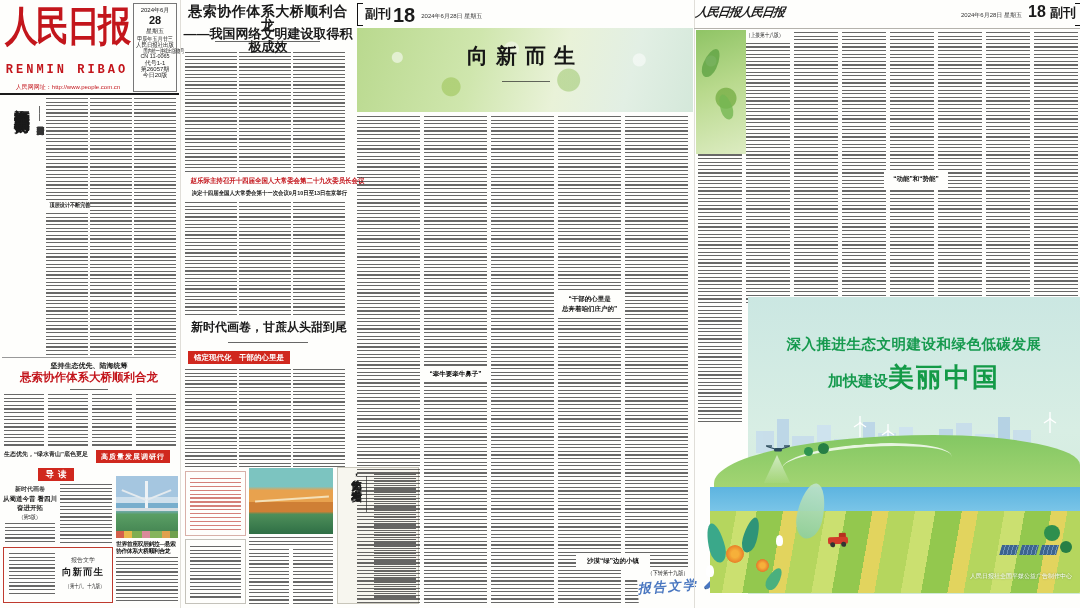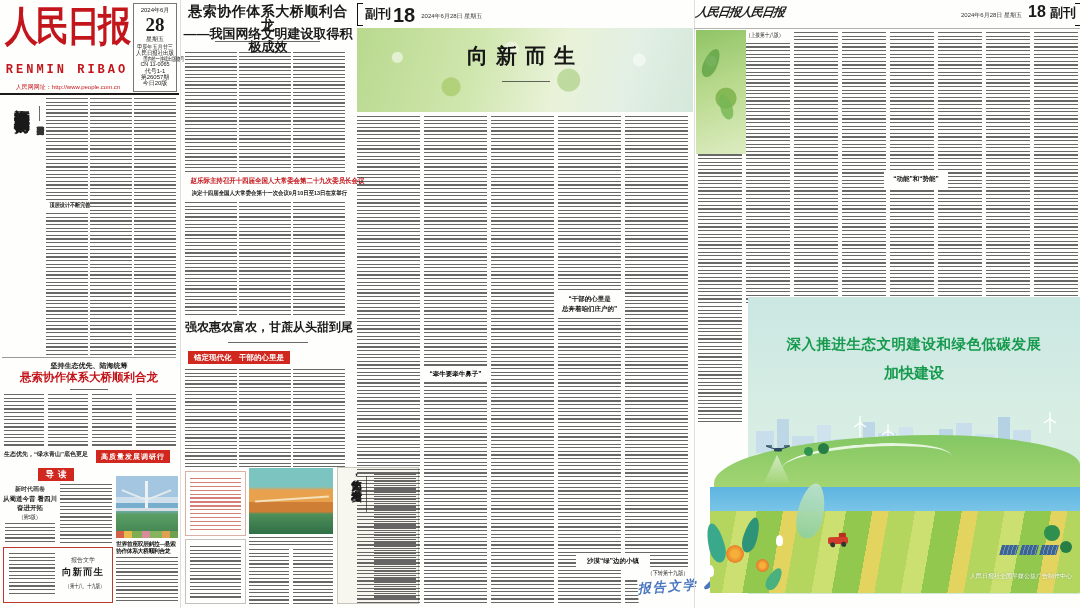--- a/index.html
+++ b/index.html
@@ -42,21 +42,21 @@
 
 <div id="canvas">
 
   <div class="abs" style="left:0;top:0;width:179px;height:608px;">
     <div class="abs red b serif" style="left:2px;top:6px;width:130px;height:52px;font-size:33px;letter-spacing:-2px;text-align:center;transform:scaleY(1.25);transform-origin:top;">人民日报</div>
     <div class="abs red b c" style="left:2px;top:64px;width:130px;font-size:12px;letter-spacing:3px;font-family:Liberation Mono, monospace;">RENMIN RIBAO</div>
     <div class="abs red c" style="left:2px;top:84px;width:132px;font-size:6px;">人民网网址：http://www.people.com.cn</div>
 
     <div class="abs" style="left:133px;top:3px;width:44px;height:89px;border:1px solid #777;box-sizing:border-box;text-align:center;padding-top:3px;">
       <div style="font-size:6px;">2024年6月</div>
-      <div class="b" style="font-size:19px;margin:2px 0;font-family:Liberation Serif, serif;">28</div>
+      <div class="b" style="font-size:11px;margin:2px 0;">28</div>
       <div style="font-size:6px;margin-bottom:2px;">星期五</div>
       <div style="font-size:6px;"><span class="sq" style="transform:scaleX(.85);">甲辰年五月廿三</span></div>
       <div style="font-size:6px;"><span class="sq" style="transform:scaleX(.9);">人民日报社出版</span></div>
       <div style="font-size:6px;"><span class="sq" style="transform:scaleX(.68);">国内统一连续出版物号</span></div>
       <div style="font-size:5.5px;">CN 11-0065</div>
       <div style="font-size:6px;">代号1-1</div>
       <div style="font-size:6px;">第26057期</div>
       <div style="font-size:6px;">今日20版</div>
     </div>
 
@@ -117,21 +117,21 @@
     <div class="abs cols" style="left:4px;top:52px;width:160px;height:122px;--cw:52px;--cg:2px;"></div>
 
     <div class="abs c red b" style="left:2px;top:177px;width:172px;font-size:7px;">
       <span class="sq" style="transform:scaleX(.92);">赵乐际主持召开十四届全国人大常委会第二十九次委员长会议</span>
     </div>
     <div class="abs c b" style="left:2px;top:190px;width:172px;font-size:6px;">
       <span class="sq" style="transform:scaleX(.9);">决定十四届全国人大常委会第十一次会议9月10日至13日在京举行</span>
     </div>
     <div class="abs cols" style="left:4px;top:202px;width:160px;height:114px;--cw:52px;--cg:2px;"></div>
 
-    <div class="abs b c" style="left:2px;top:321px;width:172px;font-size:12px;">强农惠农富农，甘蔗从头甜到尾</div>
+    <div class="abs b c" style="left:2px;top:321px;width:172px;font-size:12px;">新时代画卷，甘蔗从头甜到尾</div>
     <div class="abs tx" style="left:47px;top:342px;width:80px;height:3px;"></div>
     <div class="abs badge" style="left:7px;top:351px;width:102px;height:13px;font-size:7.5px;">锚定现代化　干部的心里是</div>
     <div class="abs cols" style="left:4px;top:369px;width:160px;height:98px;--cw:52px;--cg:2px;"></div>
 
     <div class="abs" style="left:4px;top:471px;width:61px;height:65px;border:1px solid #d8b0a8;box-sizing:border-box;">
       <div class="abs tx-red" style="left:4px;top:6px;width:51px;height:52px;"></div>
     </div>
     <div class="abs" style="left:4px;top:539px;width:61px;height:65px;border:1px solid #c4c2ba;box-sizing:border-box;">
       <div class="abs tx" style="left:4px;top:6px;width:51px;height:52px;"></div>
     </div>
@@ -207,20 +207,21 @@
       <span class="sq" style="transform:scaleX(.78);transform-origin:left;">（上接第十八版）</span>
     </div>
     <div class="abs quote" style="left:190px;top:170px;width:64px;height:18px;font-size:6.5px;">
       <span>“动能”和“势能”</span>
     </div>
 
     <div class="abs" style="left:54px;top:297px;width:332px;height:297px;background:linear-gradient(180deg,#cbe7e2,#d8eee4 45%,#cfe9d8);overflow:visible;">
       <div class="abs b c" style="left:0;top:40px;width:332px;font-size:14.5px;color:#169a4e;letter-spacing:.5px;">深入推进生态文明建设和绿色低碳发展</div>
       <div class="abs" style="left:0;top:68px;width:332px;display:flex;justify-content:center;align-items:baseline;gap:0;">
         <span class="b" style="font-size:15px;color:#169a4e;">加快建设</span>
+        <span class="b serif" style="font-size:26px;color:#139a47;letter-spacing:2px;">美丽中国</span>
       </div>
 
       <div class="abs" style="left:8px;top:116px;width:316px;height:40px;display:flex;align-items:flex-end;gap:3px;opacity:.85;">
         <div class="building" style="width:18px;height:22px;"></div>
         <div class="building" style="width:12px;height:34px;background:#b9d4e8;"></div>
         <div class="building" style="width:22px;height:17px;"></div>
         <div class="building" style="width:14px;height:28px;background:#cde2f0;"></div>
         <div class="building" style="width:26px;height:14px;"></div>
         <div class="building" style="width:12px;height:31px;background:#b9d4e8;"></div>
         <div class="building" style="width:18px;height:20px;"></div>

